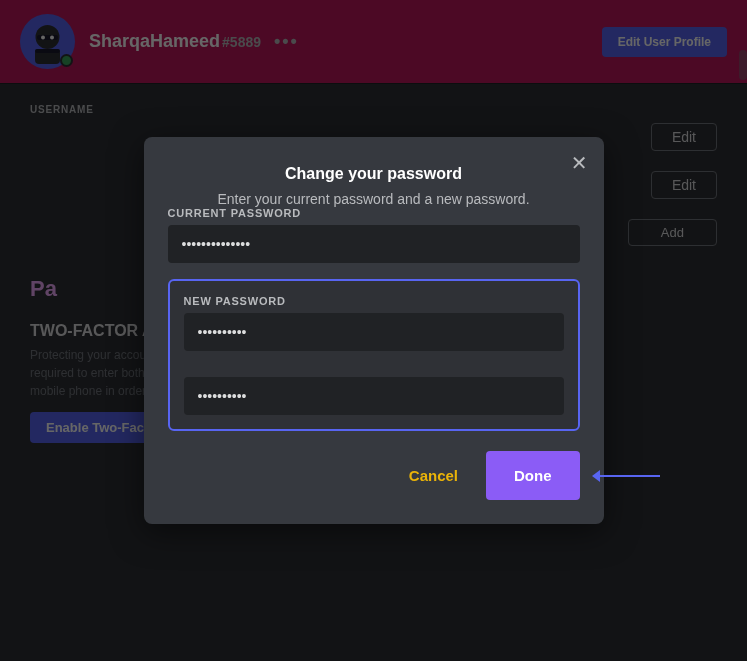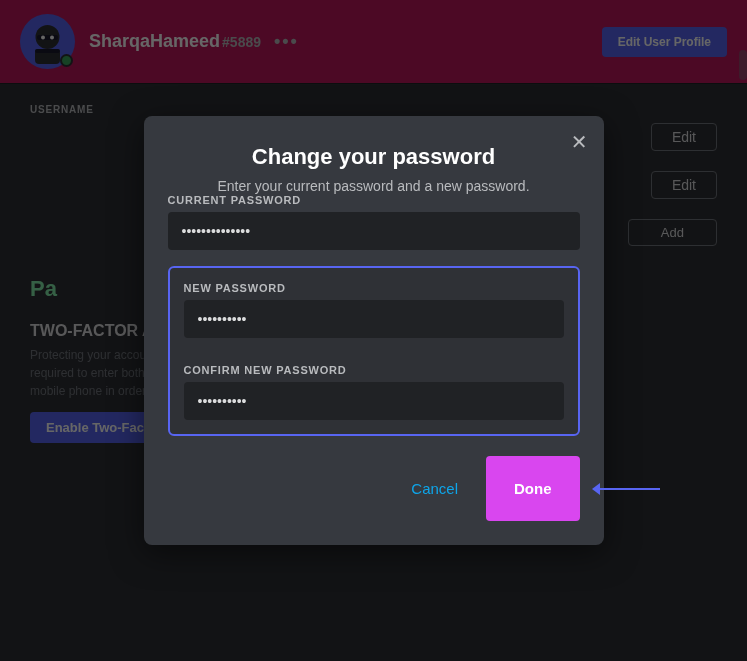--- a/index.html
+++ b/index.html
@@ -125,21 +125,21 @@
       padding: 5px 32px;
       font-size: 13px;
       cursor: pointer;
     }
 
     .password-section {
       margin-top: 30px;
     }
 
     .password-label {
-      color: #86efac;
+      color: #f0abfc;
       font-size: 22px;
       font-weight: 600;
     }
 
     .two-factor-section {
       margin-top: 20px;
     }
 
     .two-factor-title {
       color: #dcddde;
@@ -195,21 +195,21 @@
       background: none;
       border: none;
       color: #b9bbbe;
       font-size: 20px;
       cursor: pointer;
       line-height: 1;
     }
 
     .modal-title {
       color: #ffffff;
-      font-size: 22px;
+      font-size: 16px;
       font-weight: 700;
       text-align: center;
       margin-bottom: 8px;
     }
 
     .modal-subtitle {
       color: #b9bbbe;
       font-size: 14px;
       text-align: center;
     }
@@ -259,35 +259,35 @@
       display: flex;
       align-items: center;
       justify-content: flex-end;
       gap: 16px;
       position: relative;
     }
 
     .cancel-btn {
       background: transparent;
       border: none;
-      color: #0ea5e9;
+      color: #eab308;
       font-size: 15px;
-      font-weight: 400;
+      font-weight: 700;
       cursor: pointer;
       padding: 8px 12px;
     }
 
     .done-btn {
-      background: #d946ef;
+      background: #8b5cf6;
       border: none;
       border-radius: 4px;
       color: #ffffff;
       font-size: 15px;
       font-weight: 700;
-      padding: 24px 28px;
+      padding: 16px 28px;
       cursor: pointer;
     }
 
     
     .arrow-indicator {
       position: absolute;
       right: -20px;
       top: 50%;
       transform: translateY(-50%);
       display: flex;
@@ -394,21 +394,20 @@
     </div>
 
     <div class="new-password-group">
 
       <div class="new-password-field">
         <label class="field-label">NEW PASSWORD</label>
         <input type="password" class="password-input" value="••••••••••" style="">
       </div>
 
       <div class="confirm-password-field">
-        <label class="field-label">CONFIRM NEW PASSWORD</label>
         <input type="password" class="password-input" value="••••••••••" style="">
       </div>
     </div>
 
     <div class="modal-actions">
       <button class="cancel-btn">Cancel</button>
       <button class="done-btn">Done</button>
 
       <div class="arrow-indicator" style="right: -80px;">
         <div class="arrow-head"></div>

